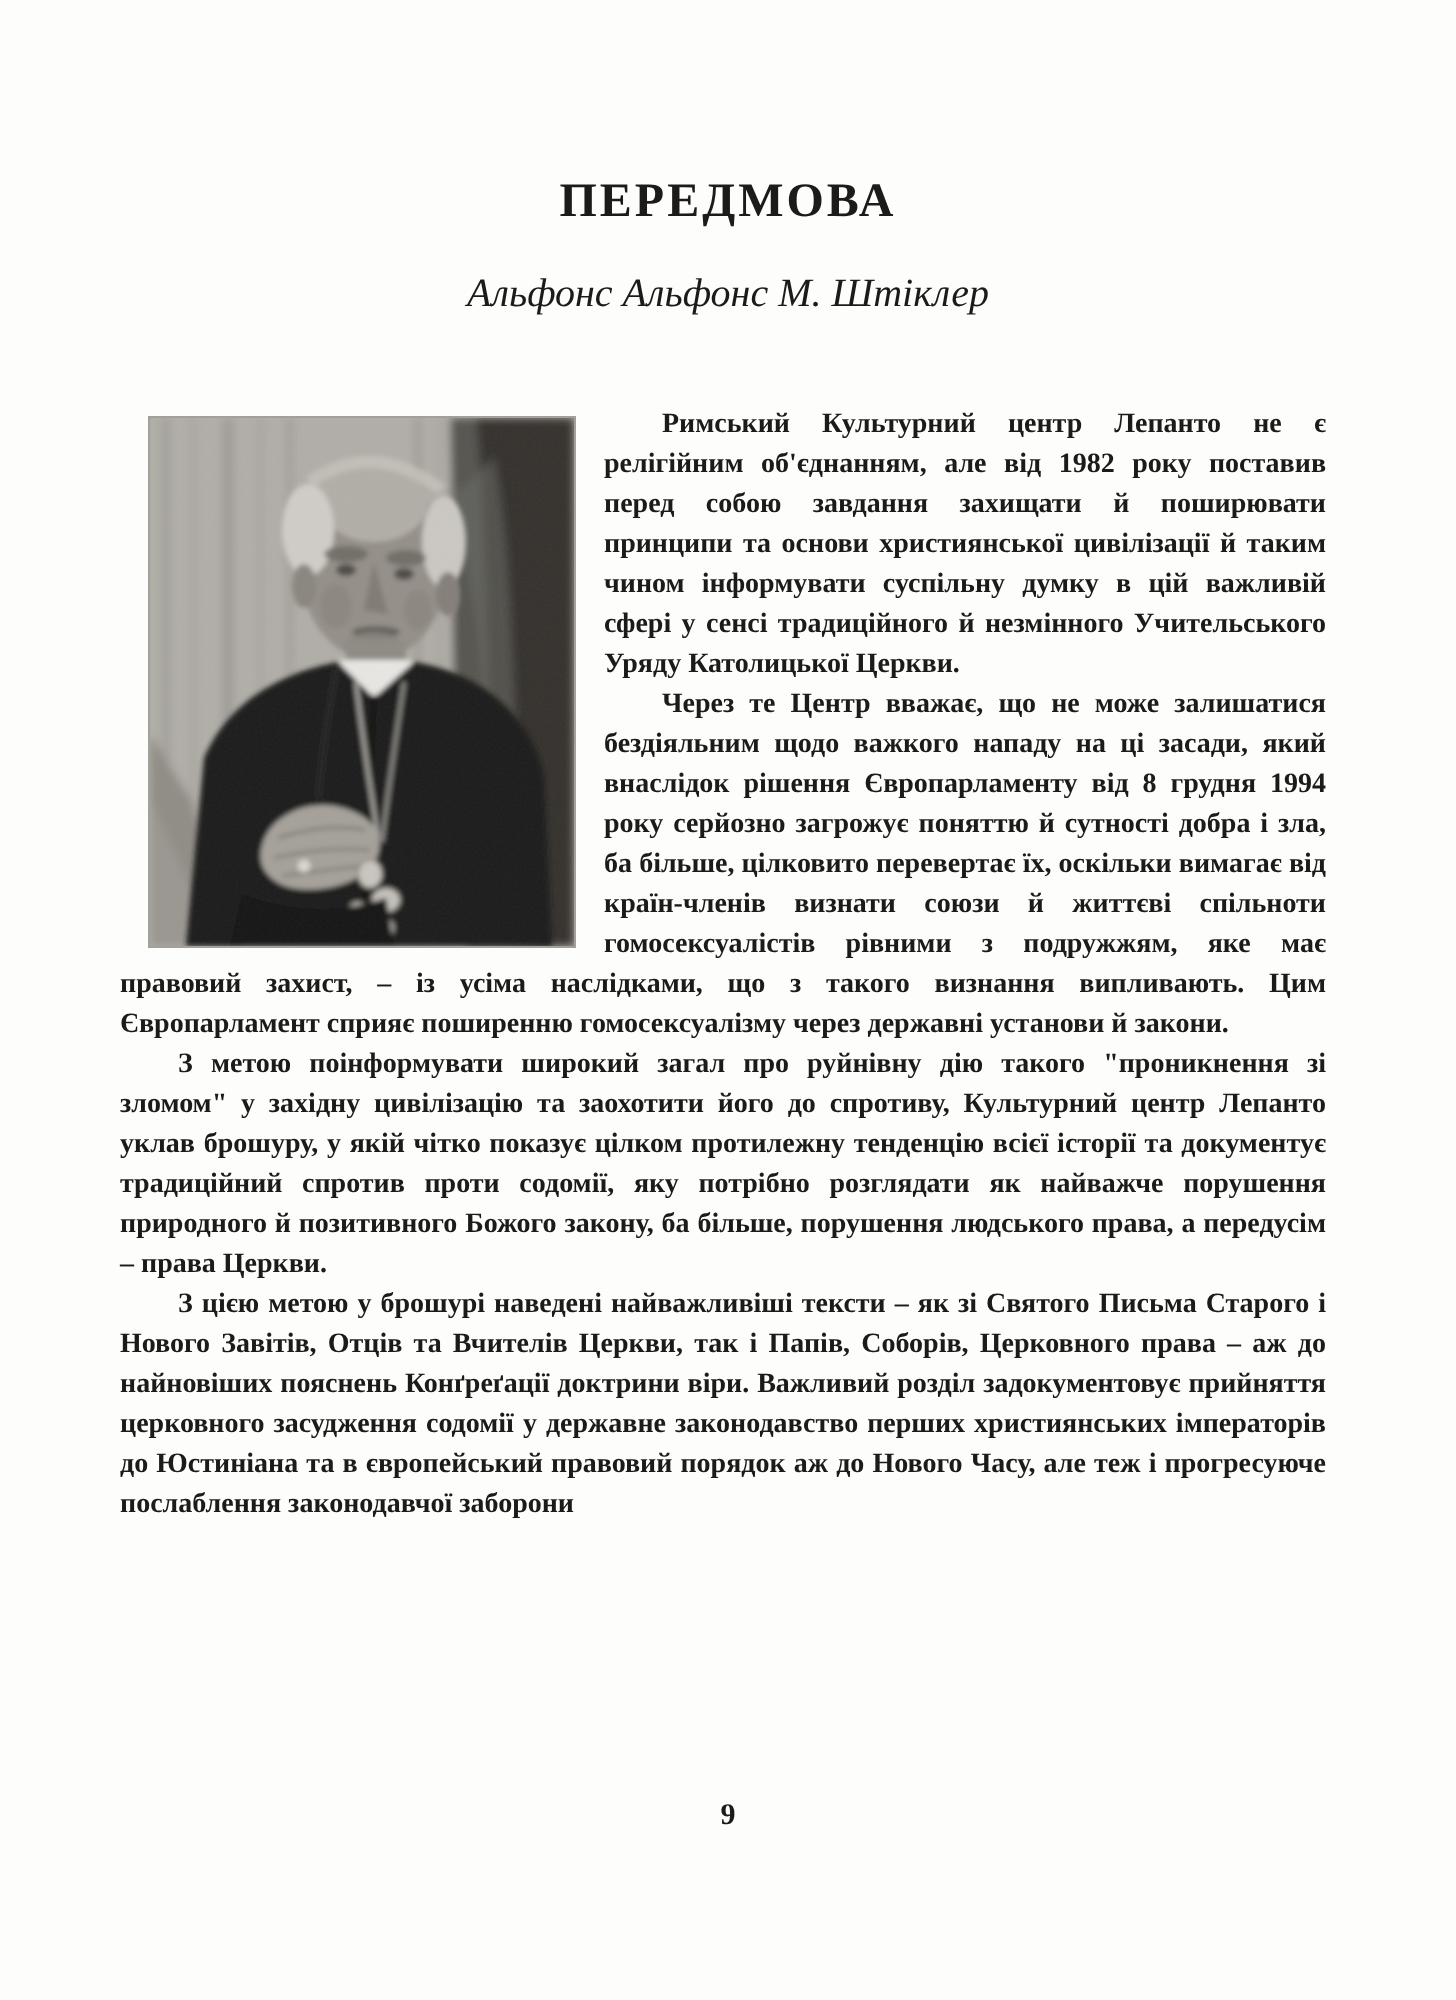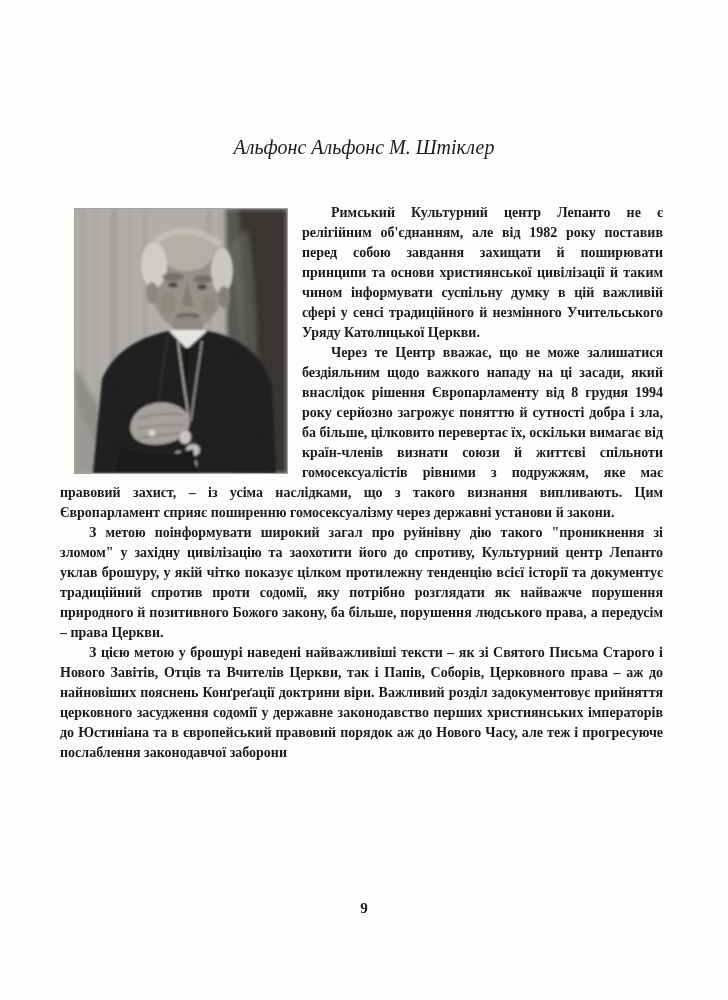--- a/index.html
+++ b/index.html
@@ -71,20 +71,21 @@
     text-align: center;
     font-size: 15px;
     font-weight: bold;
   }
 </style>
 </head>
 <body>
 
 <div class="page">
 
+  <div class="title">ПЕРЕДМОВА</div>
 
   <div class="subtitle">Альфонс Альфонс М. Штіклер</div>
 
   <div class="body-text">
 
     <div class="photo-frame">
       <svg viewBox="0 0 212 264" xmlns="http://www.w3.org/2000/svg">
         <defs>
           <filter id="soft" x="-10%" y="-10%" width="120%" height="120%">
             <feGaussianBlur stdDeviation="1.3"></feGaussianBlur>

